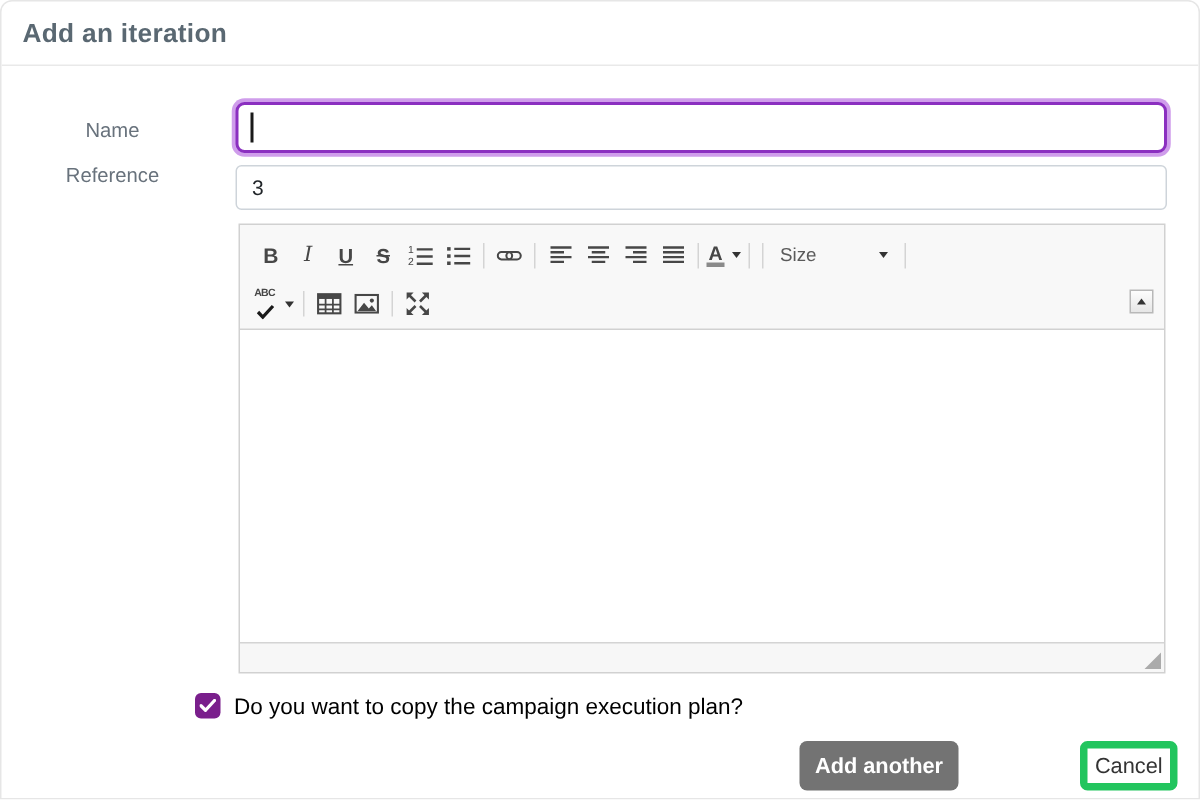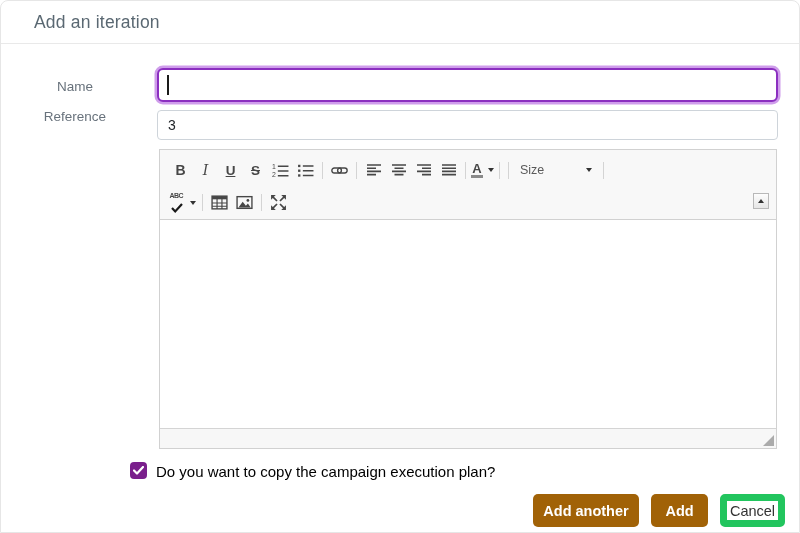--- a/index.html
+++ b/index.html
@@ -3,21 +3,21 @@
 <meta charset="utf-8">
 <style>
   * { margin:0; padding:0; box-sizing:border-box; }
   html,body { width:800px; height:533px; }
   body { font-family:"Liberation Sans", sans-serif; background:#fff; }
 
   .dialog { position:relative; width:800px; height:533px; background:#fff;
             border:1px solid #e6e6e6; border-radius:8px 8px 0 0; overflow:hidden; }
 
   .dialog-header { height:43px; border-bottom:1px solid #e9e9e9; display:flex; align-items:center; padding:0 14px; }
-  .dialog-title { font-size:17.5px; font-weight:400; color:#5a6872; letter-spacing:.2px;margin-left:19px; }
+  .dialog-title { font-size:17.5px; font-weight:700; color:#5a6872; letter-spacing:.2px; }
 
   .form-label { position:absolute; left:0; width:148px; text-align:center; font-size:13.5px; color:#68727c; }
   .lbl-name { top:78px; }
   .lbl-reference { top:108px; }
   .lbl-description { top:156px; }
 
   .name-wrap { position:absolute; left:156px; top:67px; width:621px; height:34px; }
   .name-input { width:100%; height:100%; border:2px solid #8b2fc0; border-radius:6px;
                 box-shadow:0 0 0 2.5px rgba(167,77,219,.55); background:#fff; outline:none;
                 font-size:14px; color:#212529; padding:0 10px; font-family:inherit; }
@@ -60,24 +60,24 @@
   .editor-footer { height:20px; background:#f7f7f7; border-top:1px solid #d4d4d4; position:relative; }
   .resize-handle { position:absolute; right:2px; bottom:2px; width:0; height:0;
                    border-bottom:11px solid #ababab; border-left:11px solid transparent; }
 
   .checkbox { position:absolute; left:129px; top:461px; width:17px; height:17px; background:#7a1f8c;
               border-radius:4px; display:flex; align-items:center; justify-content:center; }
   .checkbox-label { position:absolute; left:155px; top:462px; font-size:15px; color:#000000; }
 
   .btn { position:absolute; top:493px; height:33px; border-radius:5px; font-size:14.5px;
          display:flex; align-items:center; justify-content:center; font-family:inherit; cursor:default; }
-  .btn-primary { background:#a16207; color:#fff; font-weight:700; border:none; }
+  .btn-primary { background:#737373; color:#fff; font-weight:700; border:none; }
   .btn-add-another { left:532px; width:106px; }
   .btn-add { left:650px; width:57px; }
-  .btn-cancel { left:719px; width:65px; background:#fff; border:7px solid #22c55e; color:#333; font-weight:400; }
+  .btn-cancel { left:719px; width:65px; background:#fff; border:5px solid #22c55e; color:#333; font-weight:400; }
 </style>
 </head>
 <body>
 
 <div class="dialog">
 
   <div class="dialog-header">
     <span class="dialog-title">Add an iteration</span>
   </div>
 
@@ -205,16 +205,15 @@
   </div>
 
   <div class="checkbox">
     <svg width="11" height="9" viewBox="0 0 11 9">
         <path d="M1 4.5l3 3L10 1" stroke="#ffffff" stroke-width="2.2" fill="none" stroke-linecap="round" stroke-linejoin="round"></path>
       </svg>
   </div>
   <span class="checkbox-label">Do you want to copy the campaign execution plan?</span>
 
   <button class="btn btn-primary btn-add-another">Add another</button>
-  <button class="btn btn-primary btn-add">Add</button>
   <button class="btn btn-cancel">Cancel</button>
 
 </div>
 
 </body></html>

